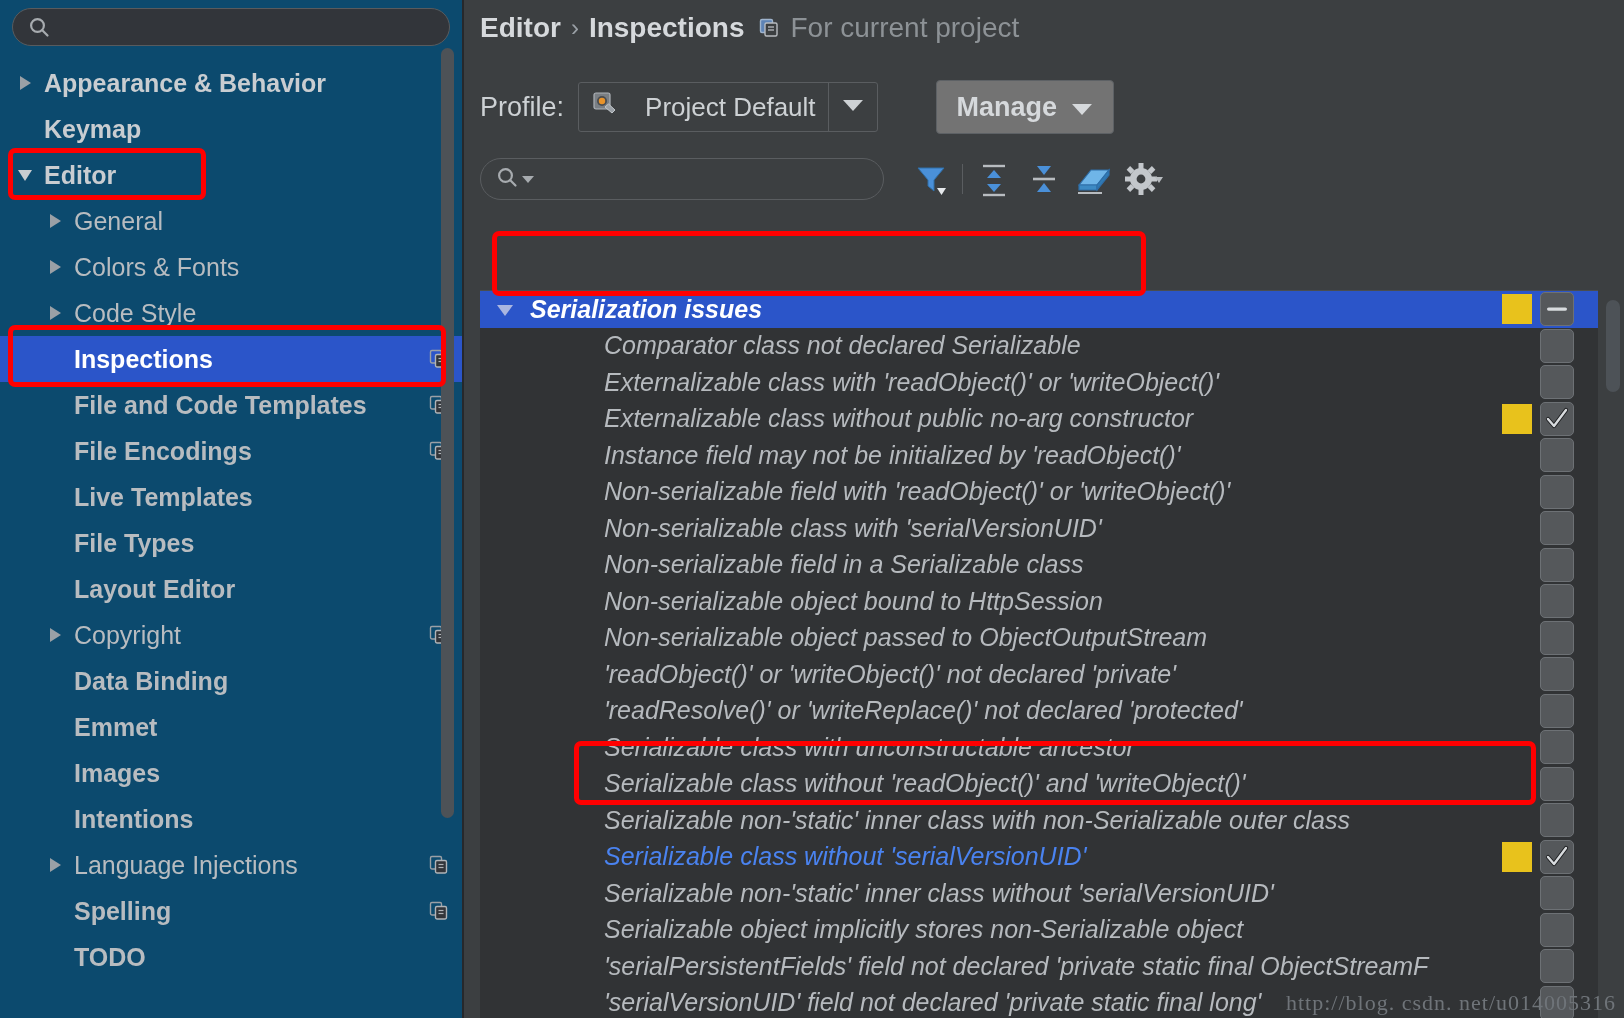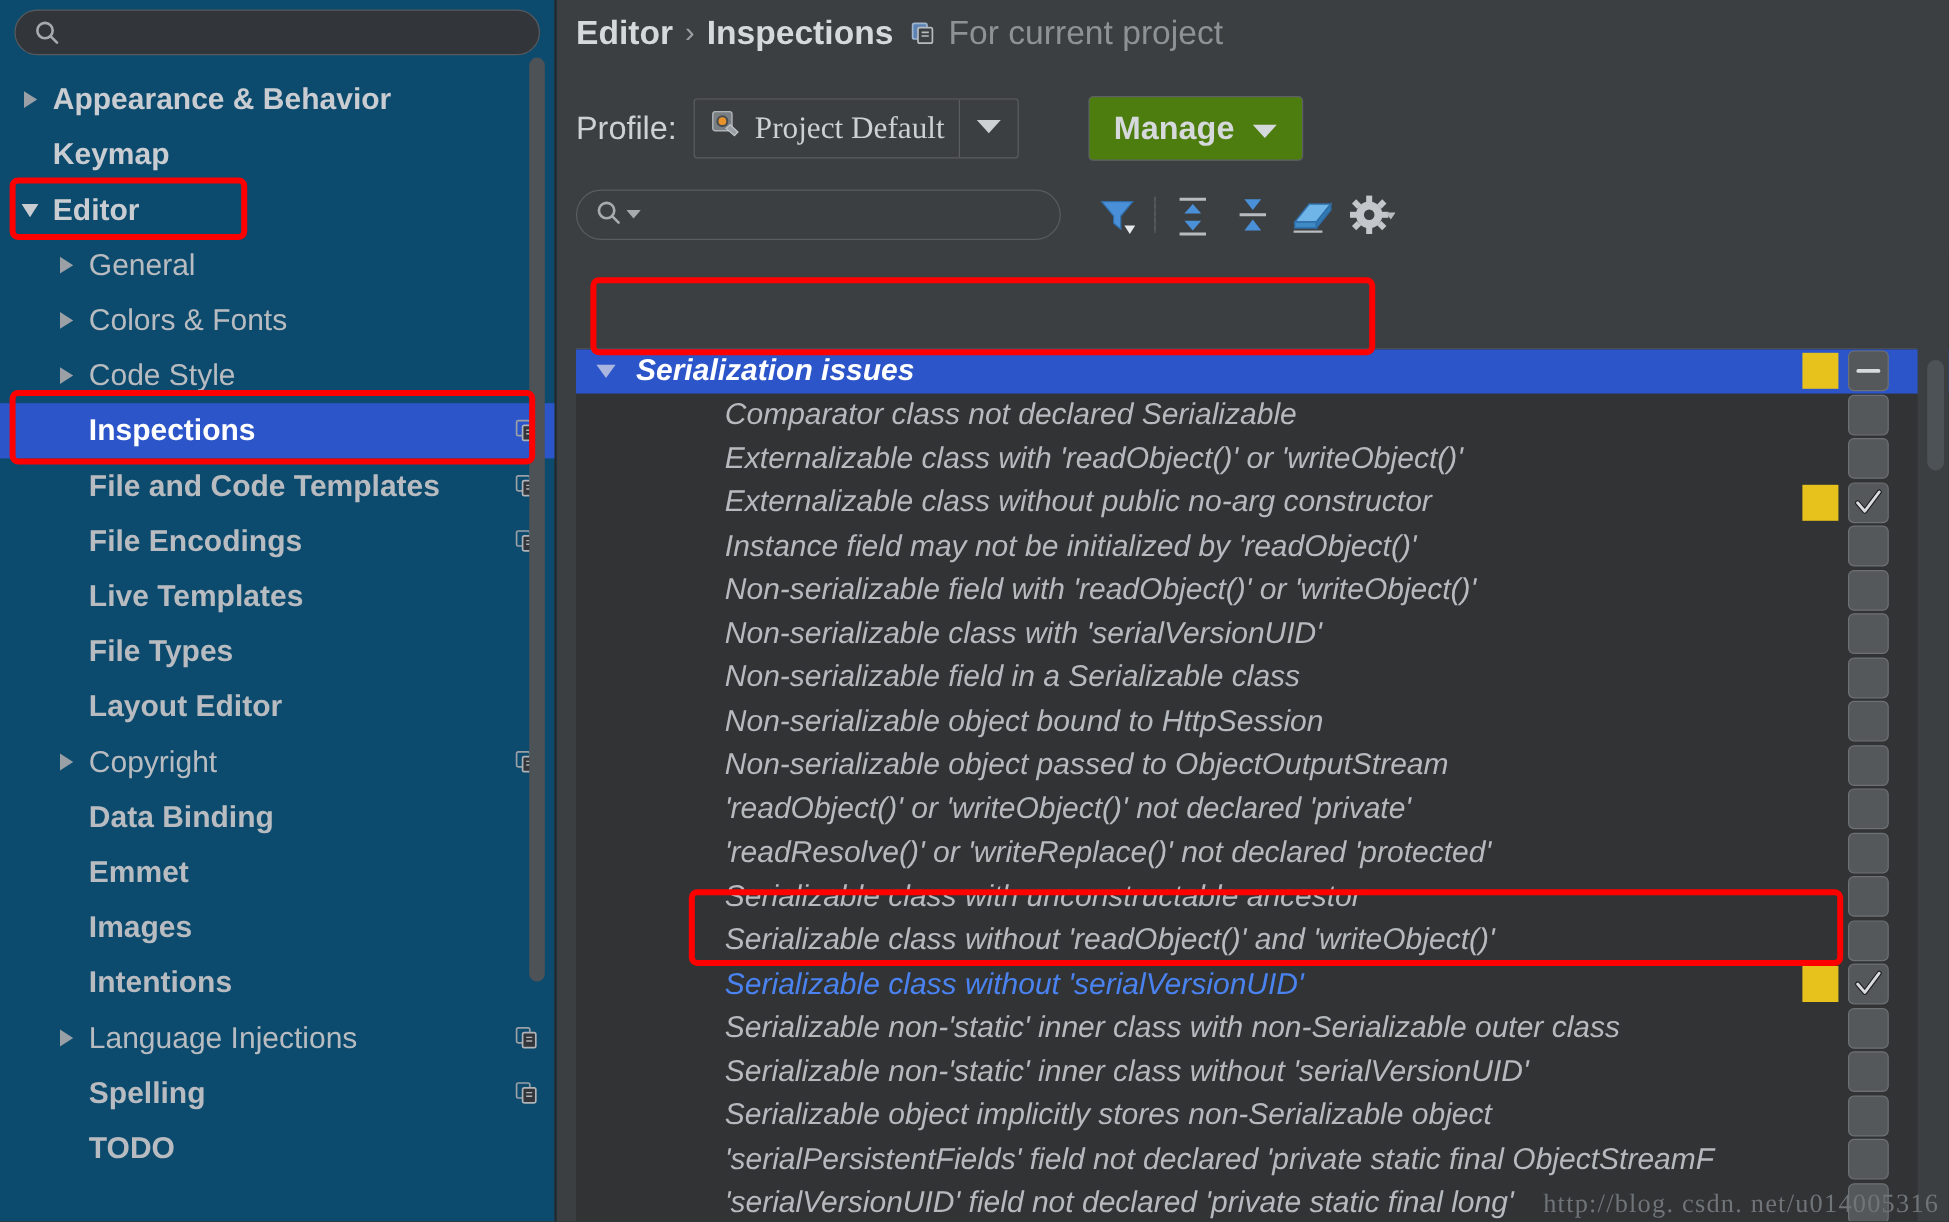--- a/index.html
+++ b/index.html
@@ -51,27 +51,27 @@
   }
   .breadcrumb .sep{color:#9aa0a6;font-weight:normal;font-size:24px;}
   .breadcrumb .muted{color:#8d9296;font-weight:normal;}
 
   .profile-row{display:flex;align-items:center;gap:14px;padding:36px 0 0 16px;text-align:center;}
   .profile-label{font-size:27px;color:#cdd1d4;}
   .combo{
     display:flex;align-items:stretch;height:48px;border:1px solid #5a5d60;border-radius:3px;
     background:#3c3f41;overflow:hidden;
   }
-  .combo .val{display:flex;align-items:center;gap:10px;padding:0 12px;font-size:26px;color:#cdd1d4;font-family:Liberation Serif, serif;}
+  .combo .val{display:flex;align-items:center;gap:26px;padding:0 12px;font-size:26px;color:#cdd1d4;}
   .combo .arrowbtn{
     width:48px;border-left:1px solid #5a5d60;display:flex;align-items:center;justify-content:center;
   }
   .btn{
     height:52px;display:flex;align-items:center;gap:14px;padding:0 20px;
-    background:#4d7c0f;border:1px solid #5d6165;border-radius:4px;
+    background:#737373;border:1px solid #5d6165;border-radius:4px;
     font-size:27px;color:#d6d9dc;font-weight:bold;margin-left:44px;
   }
 
   .toolbar{display:flex;align-items:center;padding:22px 0 0 16px;gap:0;}
   .inspect-search{
     width:404px;height:42px;border:1px solid #5a5d60;border-radius:21px;background:#3c3f41;
     display:flex;align-items:center;padding:0 14px;box-sizing:border-box;gap:3px;
   }
   .tb-icons{display:flex;align-items:center;margin-left:22px;gap:0;}
   .tb-btn{width:50px;height:46px;display:flex;align-items:center;justify-content:center;}
@@ -500,36 +500,36 @@
           <div class="row">
             <span class="rlbl">Serializable class with unconstructable ancestor</span>
             <span class="sev"></span>
             <span class="cb"></span>
           </div>
           <div class="row">
             <span class="rlbl">Serializable class without 'readObject()' and 'writeObject()'</span>
             <span class="sev"></span>
             <span class="cb"></span>
           </div>
+          <div class="row">
+            <span class="rlbl">Serializable non-'static' inner class with non-Serializable outer class</span>
+            <span class="sev"></span>
+            <span class="cb"></span>
+          </div>
           <div class="row modified">
             <span class="rlbl">Serializable class without 'serialVersionUID'</span>
             <span class="sev on"></span>
             <span class="cb">
               <svg width="26" height="26" viewBox="0 0 26 26">
                 <polyline points="4,13 10,20 22,4" fill="none" stroke="#1c1d1f" stroke-width="4.2" stroke-linecap="round" stroke-linejoin="round"></polyline>
                 <polyline points="4,13 10,20 22,4" fill="none" stroke="#d8dbde" stroke-width="2.4" stroke-linecap="round" stroke-linejoin="round"></polyline>
               </svg>
             </span>
           </div>
           <div class="row">
-            <span class="rlbl">Serializable non-'static' inner class with non-Serializable outer class</span>
-            <span class="sev"></span>
-            <span class="cb"></span>
-          </div>
-          <div class="row">
             <span class="rlbl">Serializable non-'static' inner class without 'serialVersionUID'</span>
             <span class="sev"></span>
             <span class="cb"></span>
           </div>
           <div class="row">
             <span class="rlbl">Serializable object implicitly stores non-Serializable object</span>
             <span class="sev"></span>
             <span class="cb"></span>
           </div>
           <div class="row">

